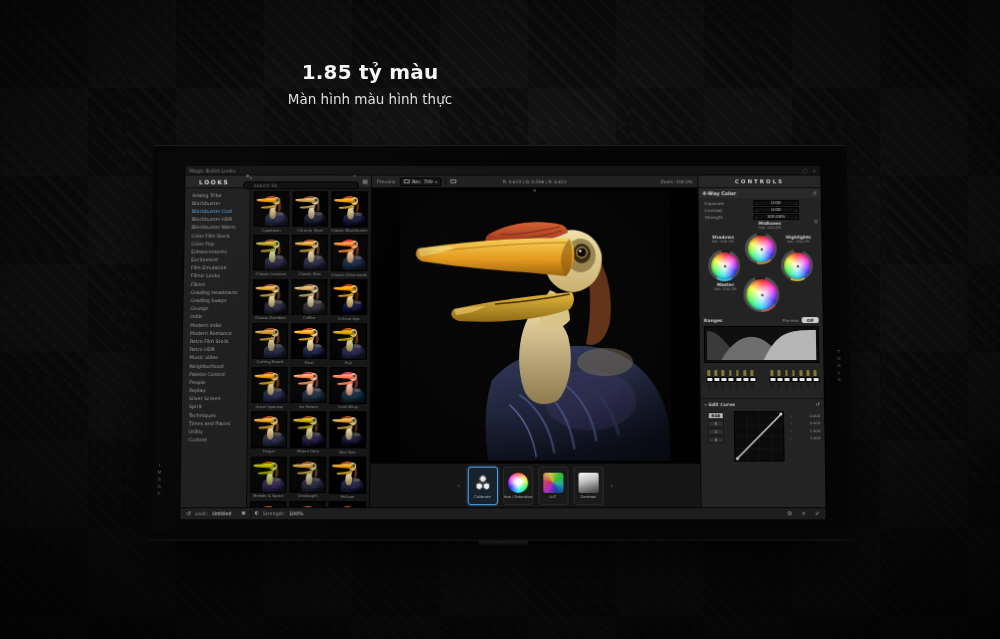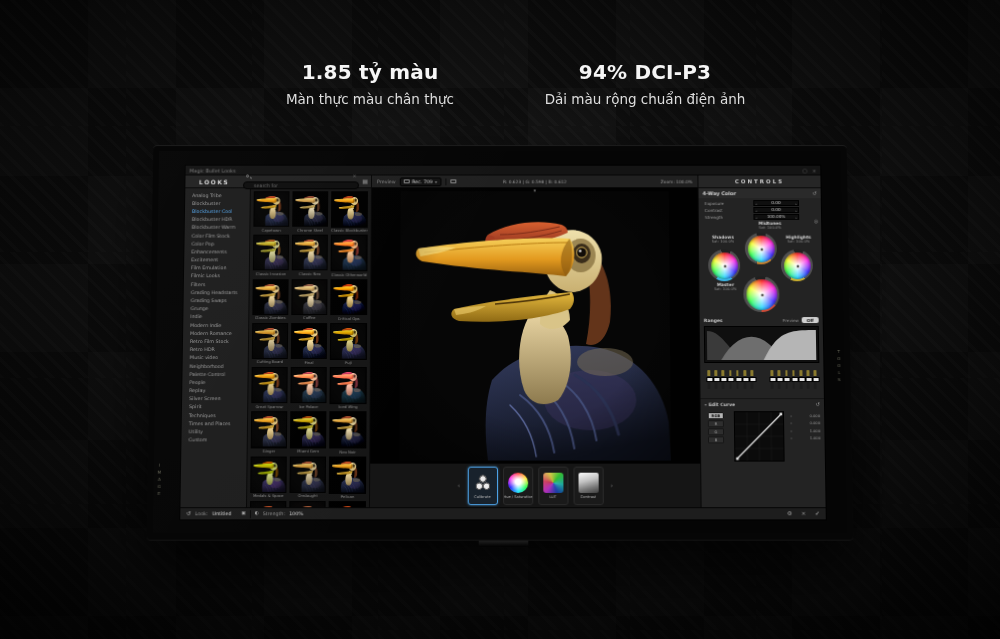--- a/index.html
+++ b/index.html
@@ -254,25 +254,21 @@
       <path d="M170,104 C150,108 120,112 95,114" stroke="#4a3208" stroke-width="1.5" fill="none"></path>
       <rect width="270" height="270" fill="url(#gVig)"></rect>
     </symbol>
   </defs>
 </svg>
 
 <div class="scene">
 
   <div class="headline headline-1">
     <h1>1.85 tỷ màu</h1>
-    <p>Màn thực màu chân thực</p>
-  </div>
-  <div class="headline headline-2">
-    <h1>94% DCI-P3</h1>
-    <p>Dải màu rộng chuẩn điện ảnh</p>
+    <p>Màn hình màu hình thực</p>
   </div>
 
   <div class="monitor">
     <div class="screen">
 
       <div class="edge-label left">IMAGE</div>
       <div class="edge-label right">TOOLS</div>
 
       <div class="app">
 

